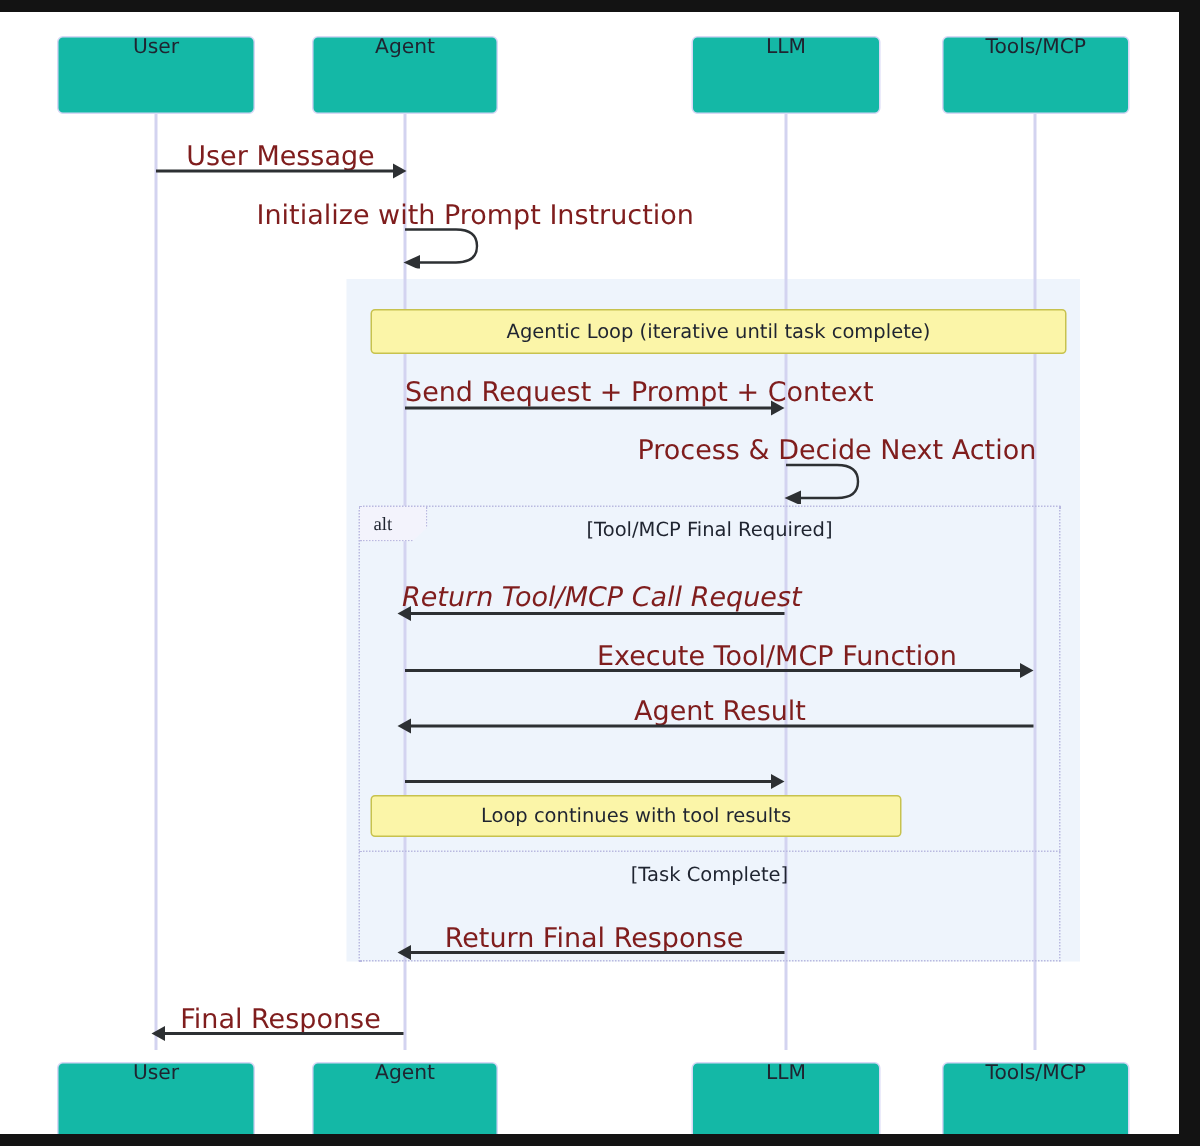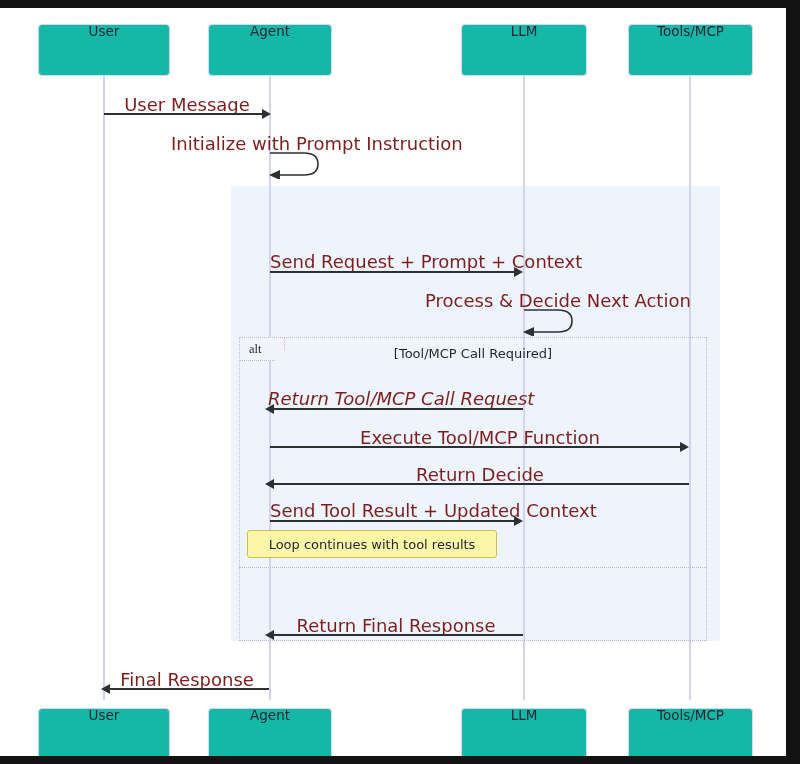--- a/index.html
+++ b/index.html
@@ -167,56 +167,59 @@
     <div class="msg-text" style="left:104px; top:86px; width:166px;">User Message</div>
     <div class="msg-line" style="left:104px; top:105px; width:160px;"></div>
     <div class="arrowhead arrow-right" style="left:262px; top:101px;"></div>
 
     <div class="msg-text" style="left:171px; top:125px; width:400px; text-align:left;">Initialize with Prompt Instruction</div>
     <svg class="selfloop" style="left:268px; top:141px;" width="56" height="30" viewBox="0 0 56 30">
       <path d="M2,4 L36,4 Q50,4 50,15 Q50,26 36,26 L10,26" fill="none" stroke="#2d3033" stroke-width="1.6"></path>
       <polygon points="12,21 12,31 1,26" fill="#2d3033"></polygon>
     </svg>
 
+    <div class="note" style="left:247px; top:198px; width:464px; height:30px;">
+      <span class="note-label">Agentic Loop (iterative until task complete)</span>
+    </div>
 
     <div class="msg-text" style="left:270px; top:243px; width:252px;">Send Request + Prompt + Context</div>
     <div class="msg-line" style="left:270px; top:263px; width:246px;"></div>
     <div class="arrowhead arrow-right" style="left:514px; top:259px;"></div>
 
     <div class="msg-text" style="left:425px; top:282px; width:380px; text-align:left;">Process &amp; Decide Next Action</div>
     <svg class="selfloop" style="left:522px; top:298px;" width="56" height="30" viewBox="0 0 56 30">
       <path d="M2,4 L36,4 Q50,4 50,15 Q50,26 36,26 L10,26" fill="none" stroke="#2d3033" stroke-width="1.6"></path>
       <polygon points="12,21 12,31 1,26" fill="#2d3033"></polygon>
     </svg>
 
     <div id="alt-frag" style="left:239px; top:329px; width:468px; height:304px;"></div>
     <div id="alt-tab" style="left:239px; top:329px; width:46px; height:24px;font-family:Liberation Serif, serif;">
       <span>alt</span>
     </div>
-    <div class="cond-label" style="left:239px; top:338px; width:468px;">[Tool/MCP Call Required]</div>
+    <div class="cond-label" style="left:239px; top:338px; width:468px;">[Tool/MCP Final Required]</div>
 
     <div id="alt-divider" style="left:239px; top:559px; width:468px;"></div>
+    <div class="cond-label" style="left:239px; top:568px; width:468px;">[Task Complete]</div>
 
     <div class="msg-text" style="left:268px; top:380px; width:256px;font-style:italic;">Return Tool/MCP Call Request</div>
     <div class="msg-line" style="left:274px; top:400px; width:249px;"></div>
     <div class="arrowhead arrow-left" style="left:265px; top:396px;"></div>
 
-    <div class="msg-text" style="left:270px; top:419px; width:420px;">Execute Tool/MCP Function</div>
+    <div class="msg-text" style="left:270px; top:419px; width:420px;padding-left:38px;">Execute Tool/MCP Function</div>
     <div class="msg-line" style="left:270px; top:438px; width:412px;"></div>
     <div class="arrowhead arrow-right" style="left:680px; top:434px;"></div>
 
-    <div class="msg-text" style="left:270px; top:456px; width:420px;">Return Decide</div>
+    <div class="msg-text" style="left:270px; top:456px; width:420px;">Agent Result</div>
     <div class="msg-line" style="left:274px; top:475px; width:415px;"></div>
     <div class="arrowhead arrow-left" style="left:265px; top:471px;"></div>
 
-    <div class="msg-text" style="left:270px; top:492px; width:252px;">Send Tool Result + Updated Context</div>
     <div class="msg-line" style="left:270px; top:512px; width:246px;"></div>
     <div class="arrowhead arrow-right" style="left:514px; top:508px;"></div>
 
-    <div class="note" style="left:247px; top:522px; width:250px; height:28px;">
+    <div class="note" style="left:247px; top:522px; width:354px; height:28px;">
       <span class="note-label">Loop continues with tool results</span>
     </div>
 
     <div class="msg-text" style="left:268px; top:607px; width:256px;">Return Final Response</div>
     <div class="msg-line" style="left:274px; top:626px; width:249px;"></div>
     <div class="arrowhead arrow-left" style="left:265px; top:622px;"></div>
 
     <div class="msg-text" style="left:104px; top:661px; width:166px;">Final Response</div>
     <div class="msg-line" style="left:110px; top:680px; width:159px;"></div>
     <div class="arrowhead arrow-left" style="left:101px; top:676px;"></div>

